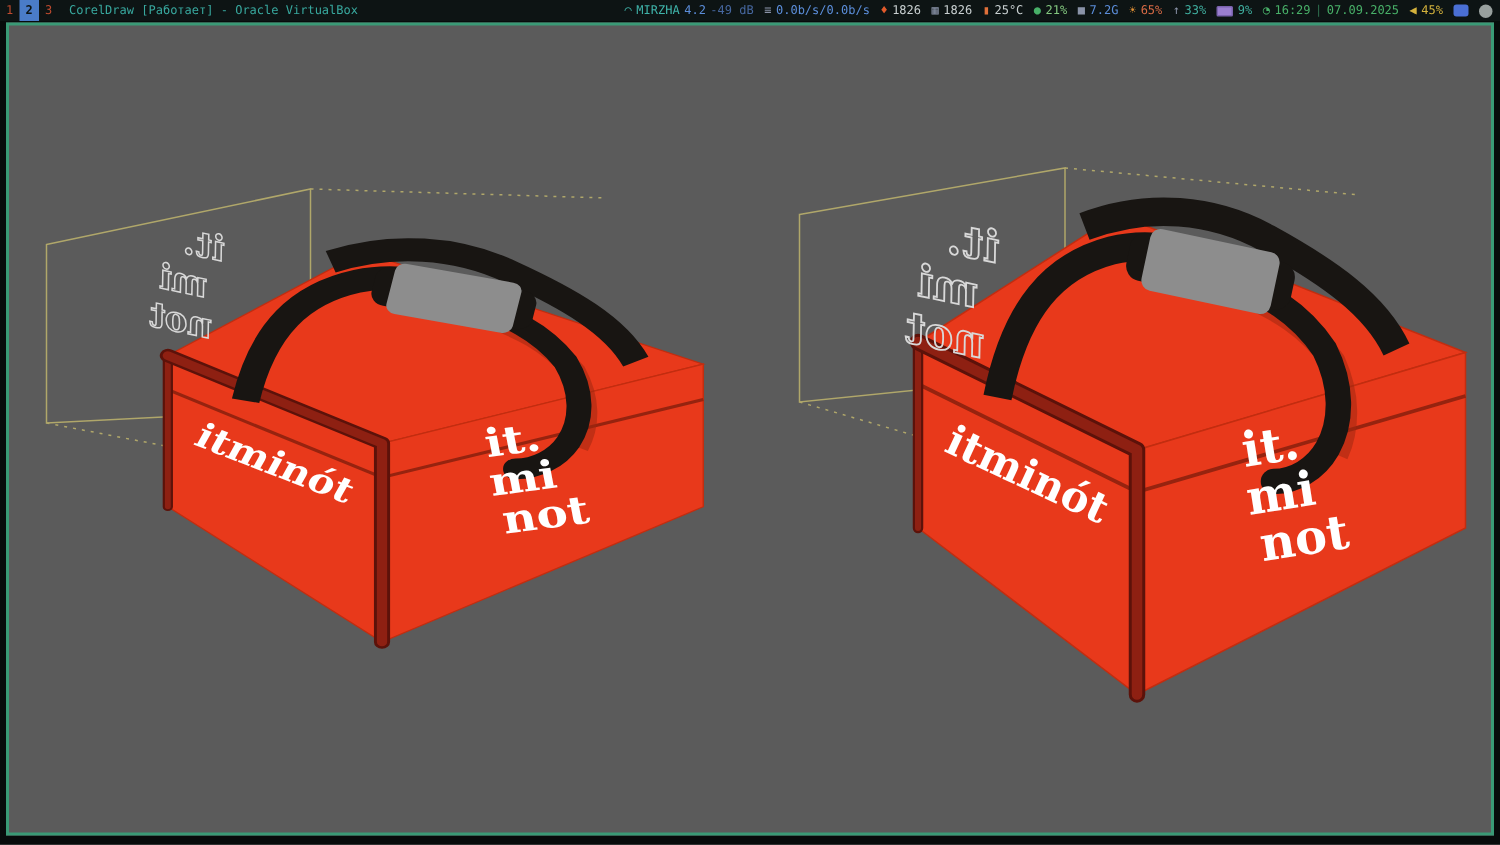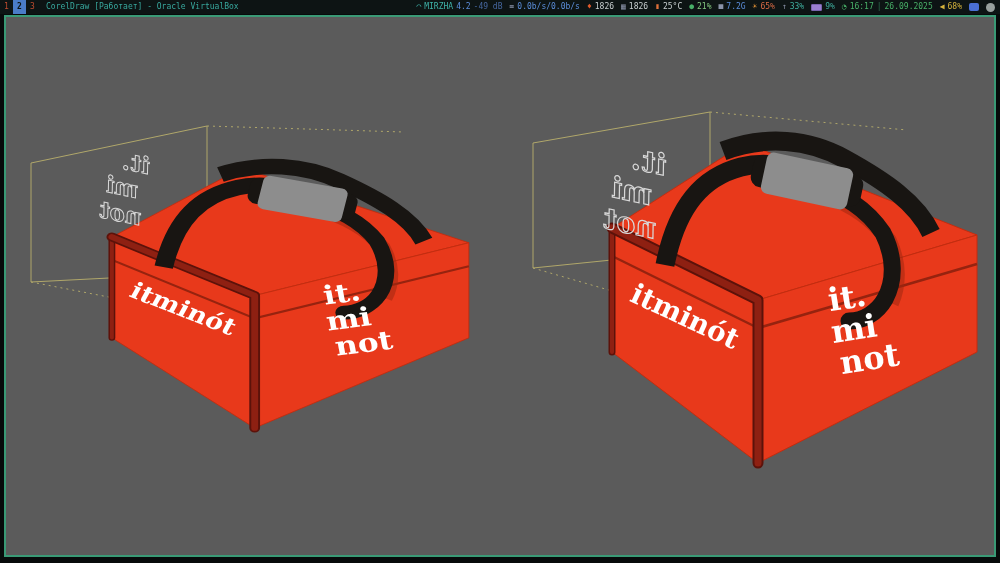--- a/index.html
+++ b/index.html
@@ -86,27 +86,27 @@
     <div class="seg">
       <span class="c-gray">↑</span>
       <span class="c-teal2">33%</span>
     </div>
     <div class="seg">
       <span class="batt"></span>
       <span class="c-teal2">9%</span>
     </div>
     <div class="seg">
       <span class="c-green">◔</span>
-      <span class="c-green">16:17</span>
+      <span class="c-green">16:29</span>
       <span class="c-sep">|</span>
-      <span class="c-green">26.09.2025</span>
+      <span class="c-green">07.09.2025</span>
     </div>
     <div class="seg">
       <span class="c-yellow">◀</span>
-      <span class="c-yellow">68%</span>
+      <span class="c-yellow">45%</span>
     </div>
     <span class="tray-blue"></span>
     <span class="tray-gray"></span>
   </div>
 </div>
 
 <div class="canvas"></div>
 
 <svg class="scene" viewBox="0 0 1000 563">
   <defs>

